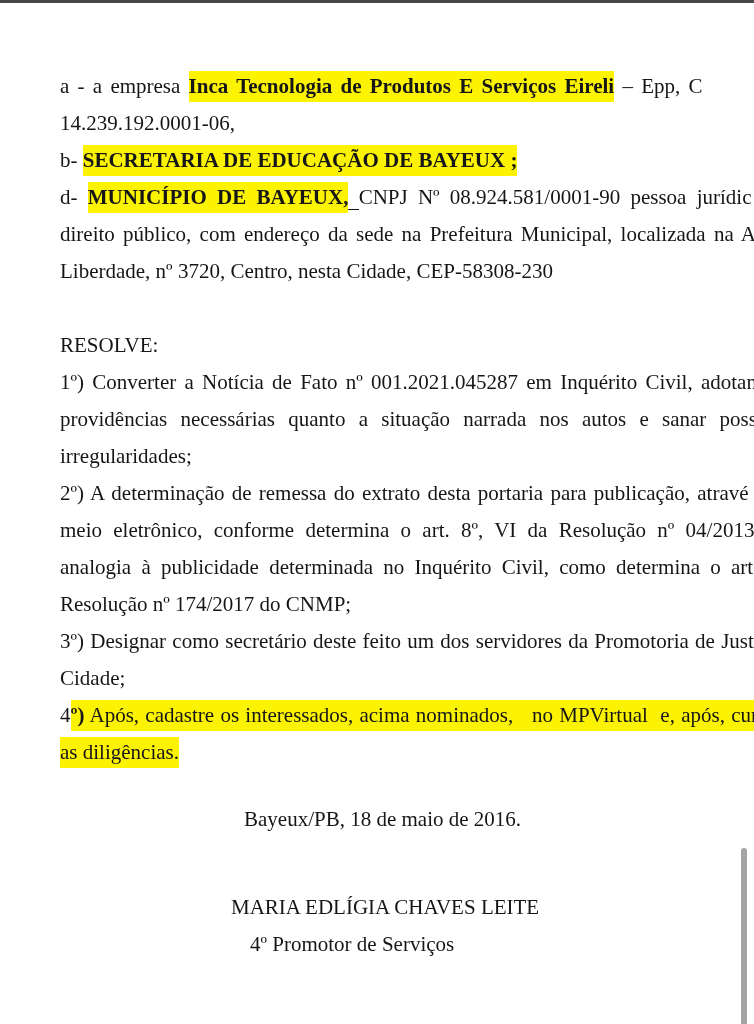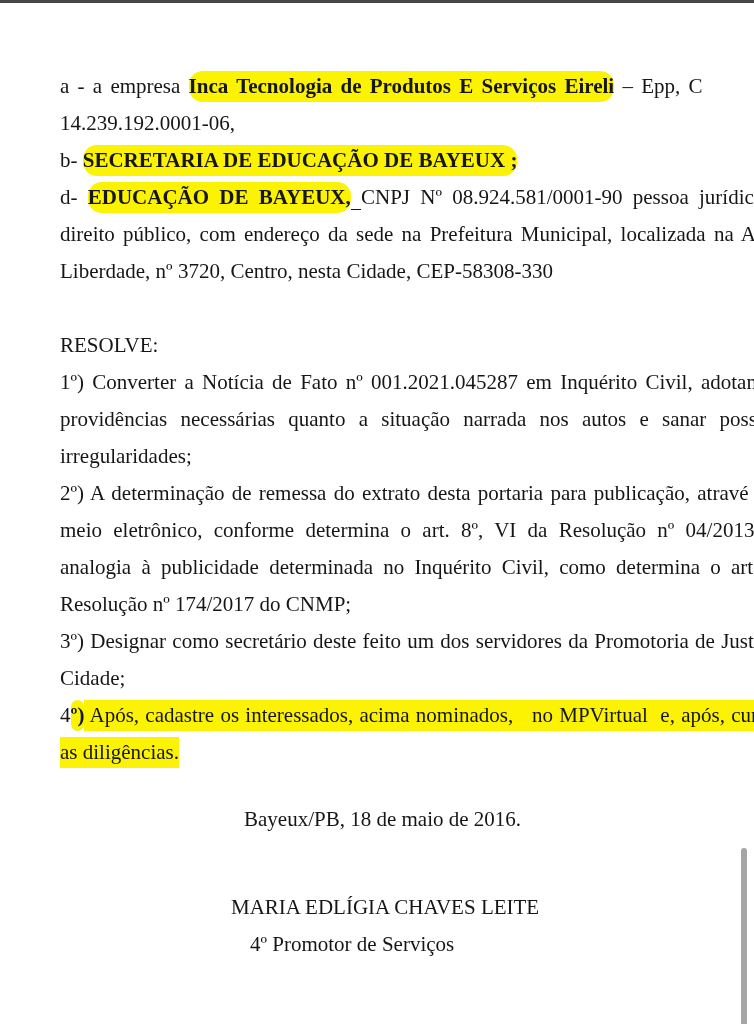--- a/index.html
+++ b/index.html
@@ -15,21 +15,21 @@
     background:var(--paper);
     font-family:"Liberation Serif","DejaVu Serif",serif;
   }
   .topbar{position:absolute;top:0;left:0;width:754px;height:3px;background:var(--topbar);}
   .content{
     position:absolute;top:68px;left:60px;width:800px;
     color:var(--ink);font-size:21px;
   }
   .ln{height:37px;line-height:37px;white-space:pre;}
   .b{font-weight:normal;}
-  .bh{font-weight:bold;background:var(--highlight);padding:3px 0 4px;border-radius:14px;}
+  .bh{font-weight:bold;background:var(--highlight);padding:3px 0 4px;}
   .h{background:var(--highlight);padding:3px 0 4px;}
   .u{border-bottom:1.5px solid var(--ink);}
   .ws1{word-spacing:1px;}
   .ws2{word-spacing:2px;}
   .ws3{word-spacing:3px;}
   .ws5{word-spacing:5px;}
   .ws6{word-spacing:6px;}
   .ws8{word-spacing:8px;}
   .sp37{height:37px;}
   .sp30{height:30px;}
@@ -48,25 +48,25 @@
 <div class="topbar"></div>
 
 <div class="content">
 
   <div class="ln ws3"><span>a - a empresa </span><span class="bh">Inca Tecnologia de Produtos E Serviços Eireli</span><span> – Epp, C</span></div>
 
   <div class="ln"><span>14.239.192.0001-06,</span></div>
 
   <div class="ln"><span>b- </span><span class="bh">SECRETARIA DE EDUCAÇÃO DE BAYEUX ;</span></div>
 
-  <div class="ln ws5"><span>d- </span><span class="bh">EDUCAÇÃO DE BAYEUX,</span><span class="u"> </span><span>CNPJ Nº 08.924.581/0001-90 pessoa jurídic</span></div>
+  <div class="ln ws5"><span>d- </span><span class="bh">MUNICÍPIO DE BAYEUX,</span><span class="u"> </span><span>CNPJ Nº 08.924.581/0001-90 pessoa jurídic</span></div>
 
   <div class="ln ws3"><span>direito público, com endereço da sede na Prefeitura Municipal, localizada na Ave</span></div>
 
-  <div class="ln"><span>Liberdade, nº 3720, Centro, nesta Cidade, CEP-58308-330</span></div>
+  <div class="ln"><span>Liberdade, nº 3720, Centro, nesta Cidade, CEP-58308-230</span></div>
 
   <div class="sp37"></div>
 
   <div class="ln"><span class="b">RESOLVE:</span></div>
 
   <div class="ln ws3"><span class="b">1º)</span><span> Converter a Notícia de Fato nº 001.2021.045287 em Inquérito Civil, adotand</span></div>
 
   <div class="ln ws8"><span>providências necessárias quanto a situação narrada nos autos e sanar poss</span></div>
 
   <div class="ln"><span>irregularidades;</span></div>

